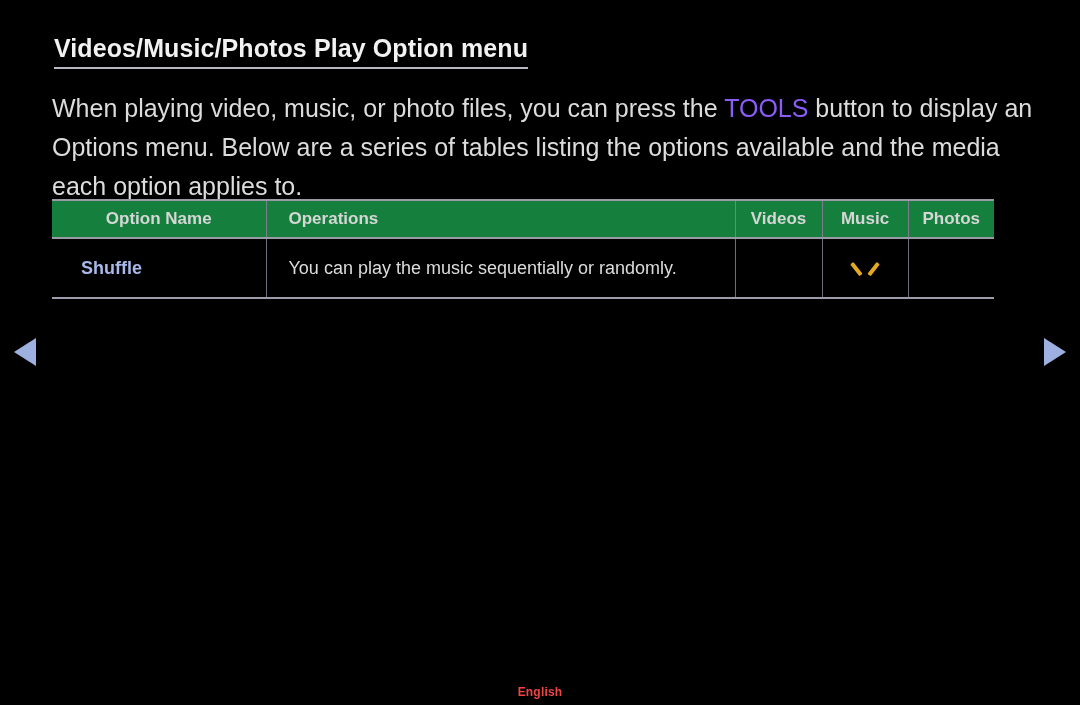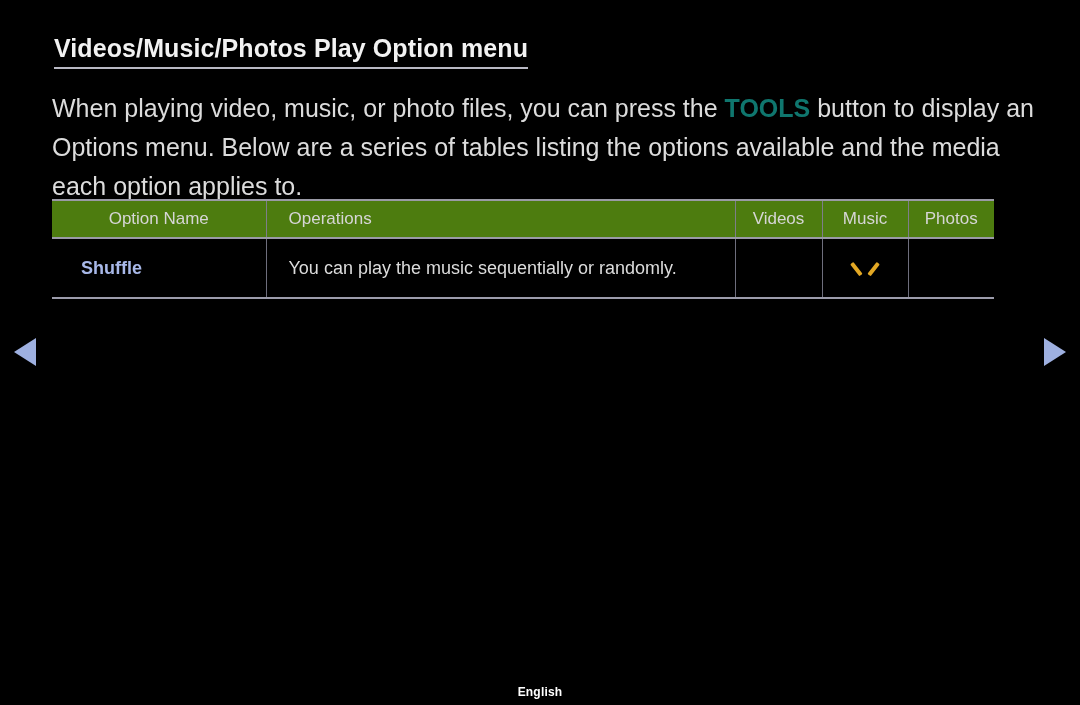--- a/index.html
+++ b/index.html
@@ -36,46 +36,46 @@
     position: absolute;
     left: 52px;
     top: 64px;
     width: 985px;
     font-size: 25px;
     line-height: 39px;
     color: #dcdcdc;
     font-weight: normal;
   }
   .intro b {
-    color: #0f766e;
-    font-weight: bold;
+    color: #8b5cf6;
+    font-weight: normal;
   }
 
   
   .opt-table {
     position: absolute;
     left: 52px;
     top: 199px;
     width: 932px;
     border-collapse: collapse;
     table-layout: fixed;
   }
   .opt-table th,
   .opt-table td {
     padding: 0;
     margin: 0;
     vertical-align: middle;
   }
 
   
   .opt-table thead th {
-    background: #4d7c0f;
+    background: #15803d;
     color: #d6d6d6;
     font-size: 17px;
-    font-weight: normal;
+    font-weight: bold;
     height: 36px;
     border-top: 2px solid #9a9aa6;
     border-bottom: 2px solid #9a9aa6;
     border-left: 1px solid #7e7e8a;
     text-align: center;
   }
   .opt-table thead th:first-child { border-left: none; }
   .opt-table thead th.th-ops { text-align: left; padding-left: 22px; margin-left: 40px; }
 
   
@@ -161,21 +161,21 @@
 
   
   .footer-lang {
     position: absolute;
     left: 0;
     right: 0;
     top: 685px;
     text-align: center;
     font-size: 12px;
     font-weight: bold;
-    color: #ffffff;
+    color: #ef4444;
     letter-spacing: 0.2px;
   }
 </style>
 </head>
 <body>
 
 <div class="page-title">Videos/Music/Photos Play Option menu</div>
 
 <p class="intro"><span>When playing video, music, or photo files, you can press the </span><b>TOOLS</b><span> button to display an Options menu. Below are a series of tables listing the options available and the media each option applies to.</span></p>
 

